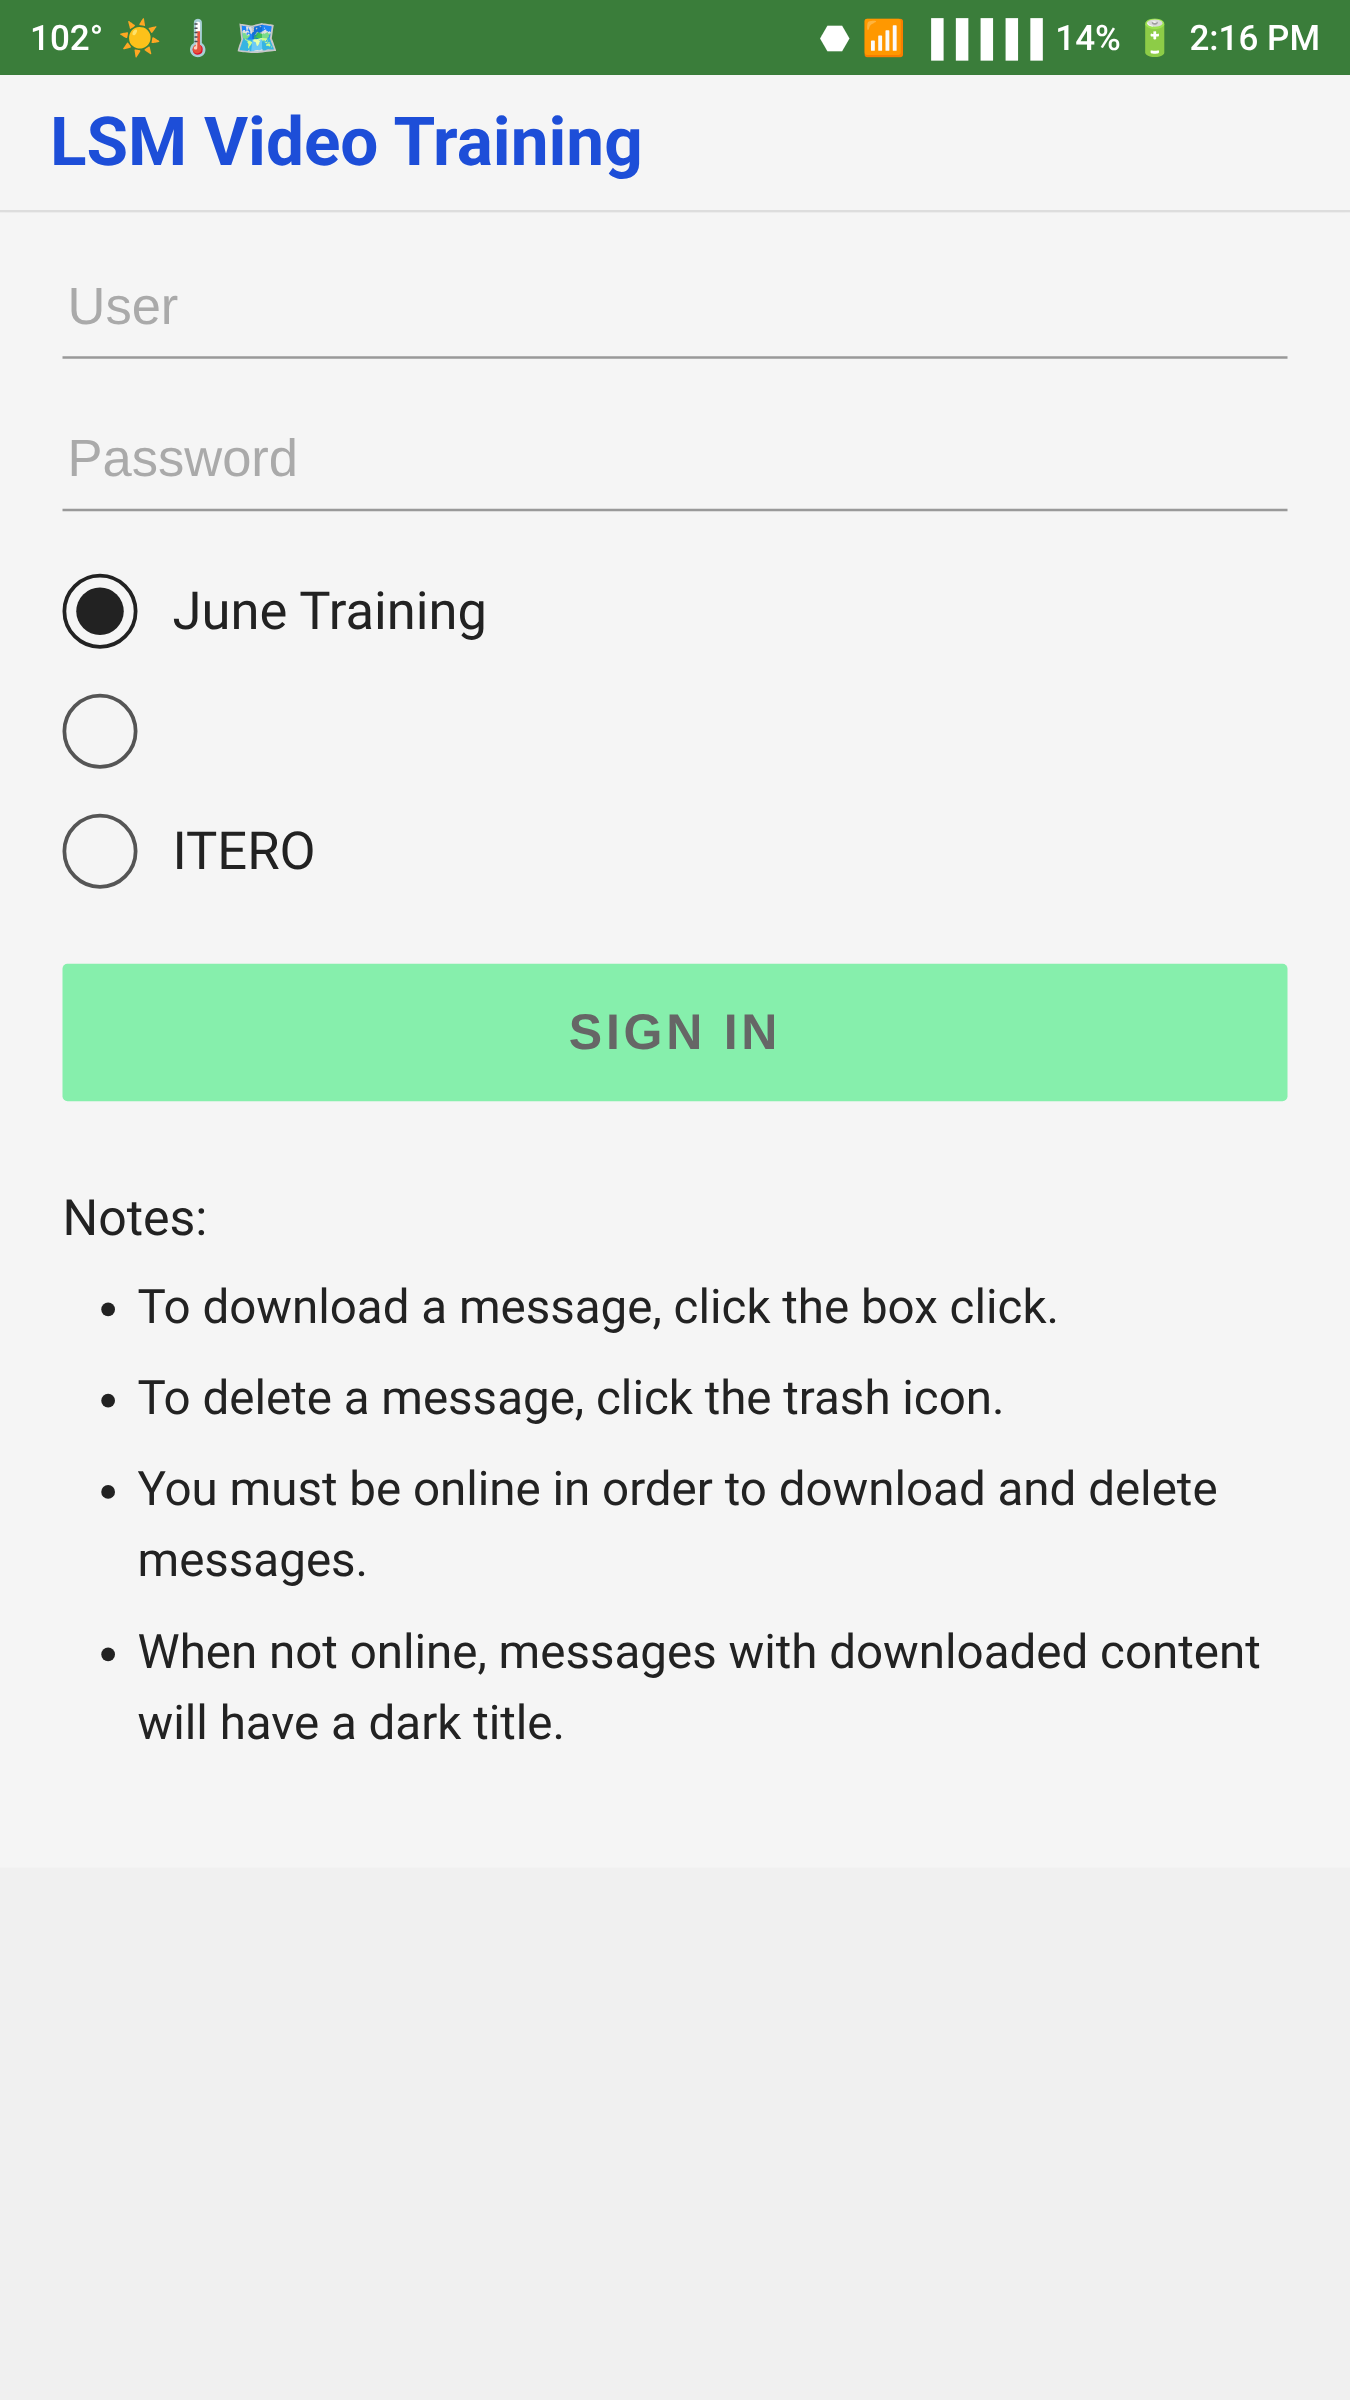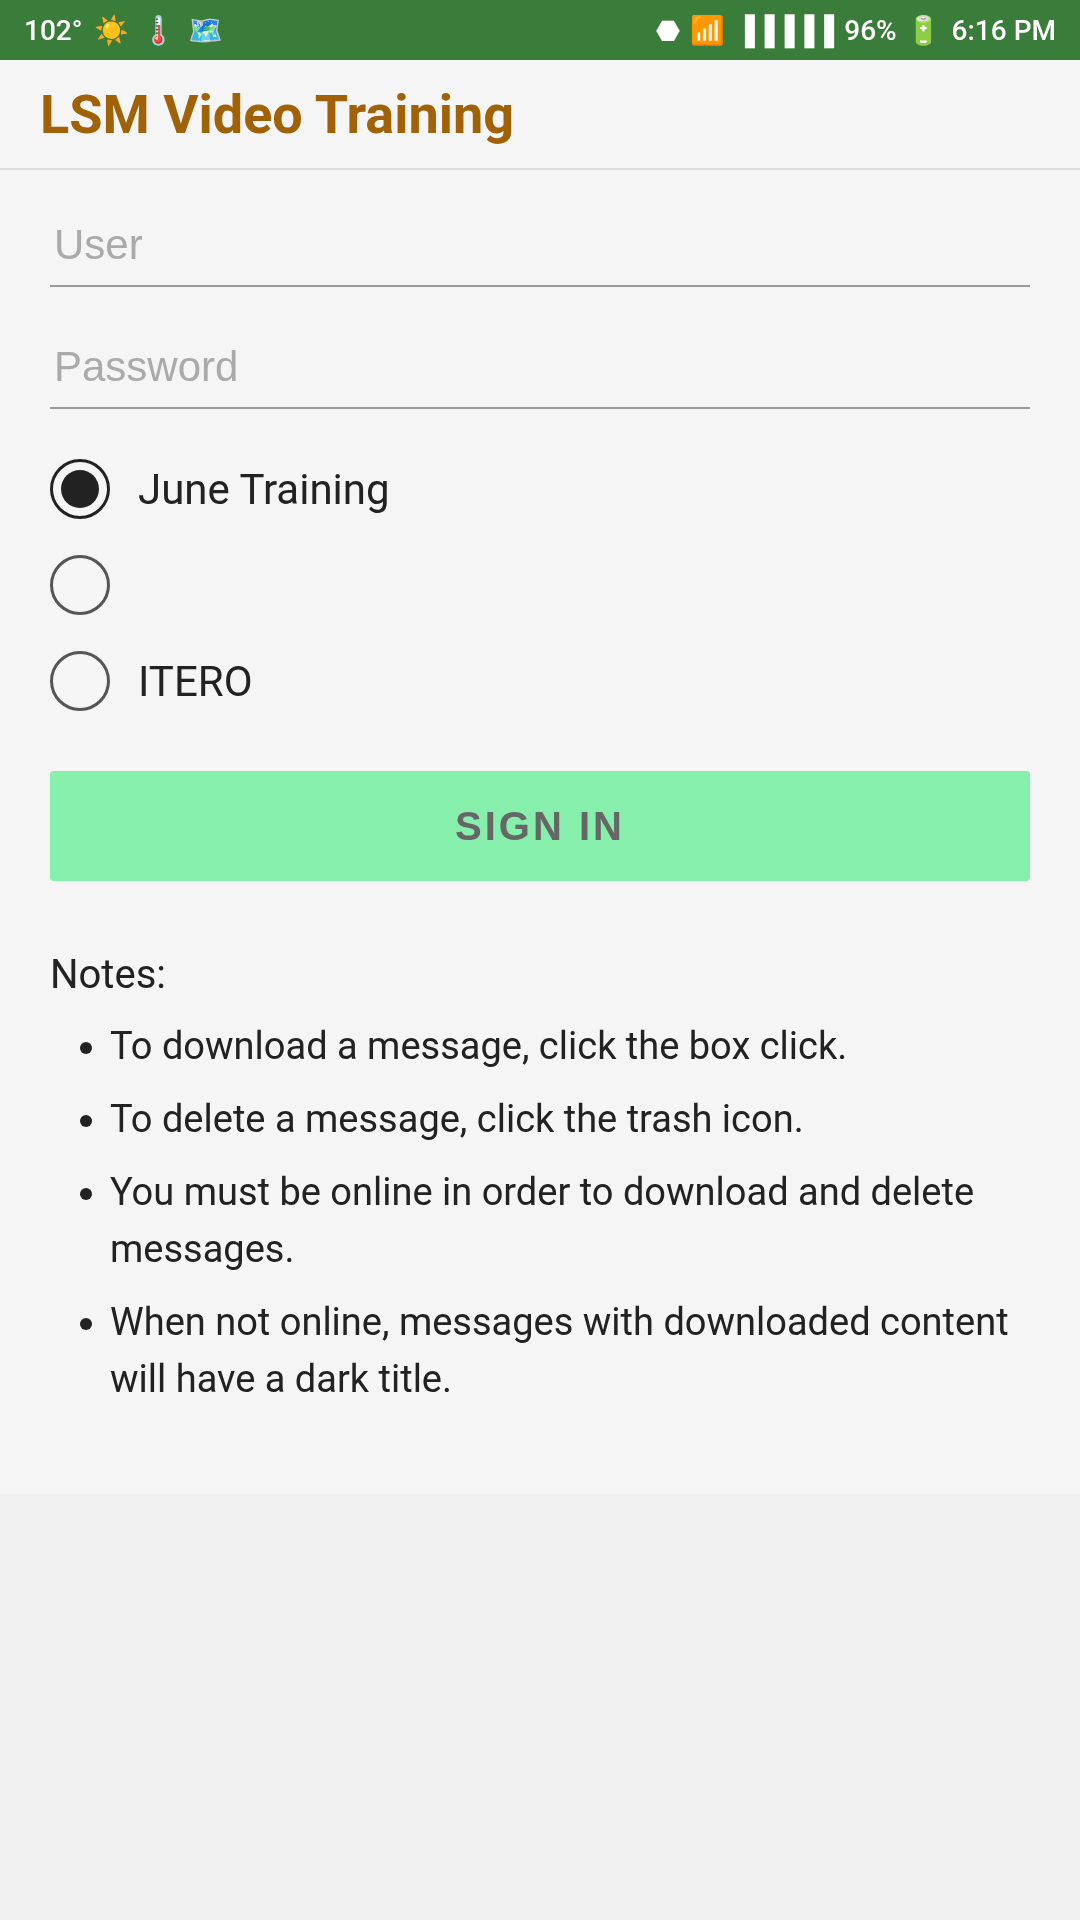--- a/index.html
+++ b/index.html
@@ -51,21 +51,21 @@
       display: flex;
       align-items: center;
       padding: 0 40px;
       border-bottom: 2px solid #ddd;
       box-shadow: 0 2px 4px rgba(0,0,0,0.1);
     }
 
     .app-title {
       font-size: 54px;
       font-weight: bold;
-      color: #a16207;
+      color: #1d4ed8;
     }
 
     
     .main-content {
       background: #f5f5f5;
       padding: 35px 50px 50px 50px;
     }
 
     
     .field-group {
@@ -176,23 +176,23 @@
   <div class="status-left">
     <span>102°</span>
     <span>☀️</span>
     <span>🌡️</span>
     <span>🗺️</span>
   </div>
   <div class="status-right">
     <span>⬣</span>
     <span>📶</span>
     <span>▐▐▐▐▐</span>
-    <span>96%</span>
+    <span>14%</span>
     <span>🔋</span>
-    <span>6:16 PM</span>
+    <span>2:16 PM</span>
   </div>
 </div>
 
 <div class="app-bar">
   <span class="app-title">LSM Video Training</span>
 </div>
 
 <div class="main-content">
 
   

